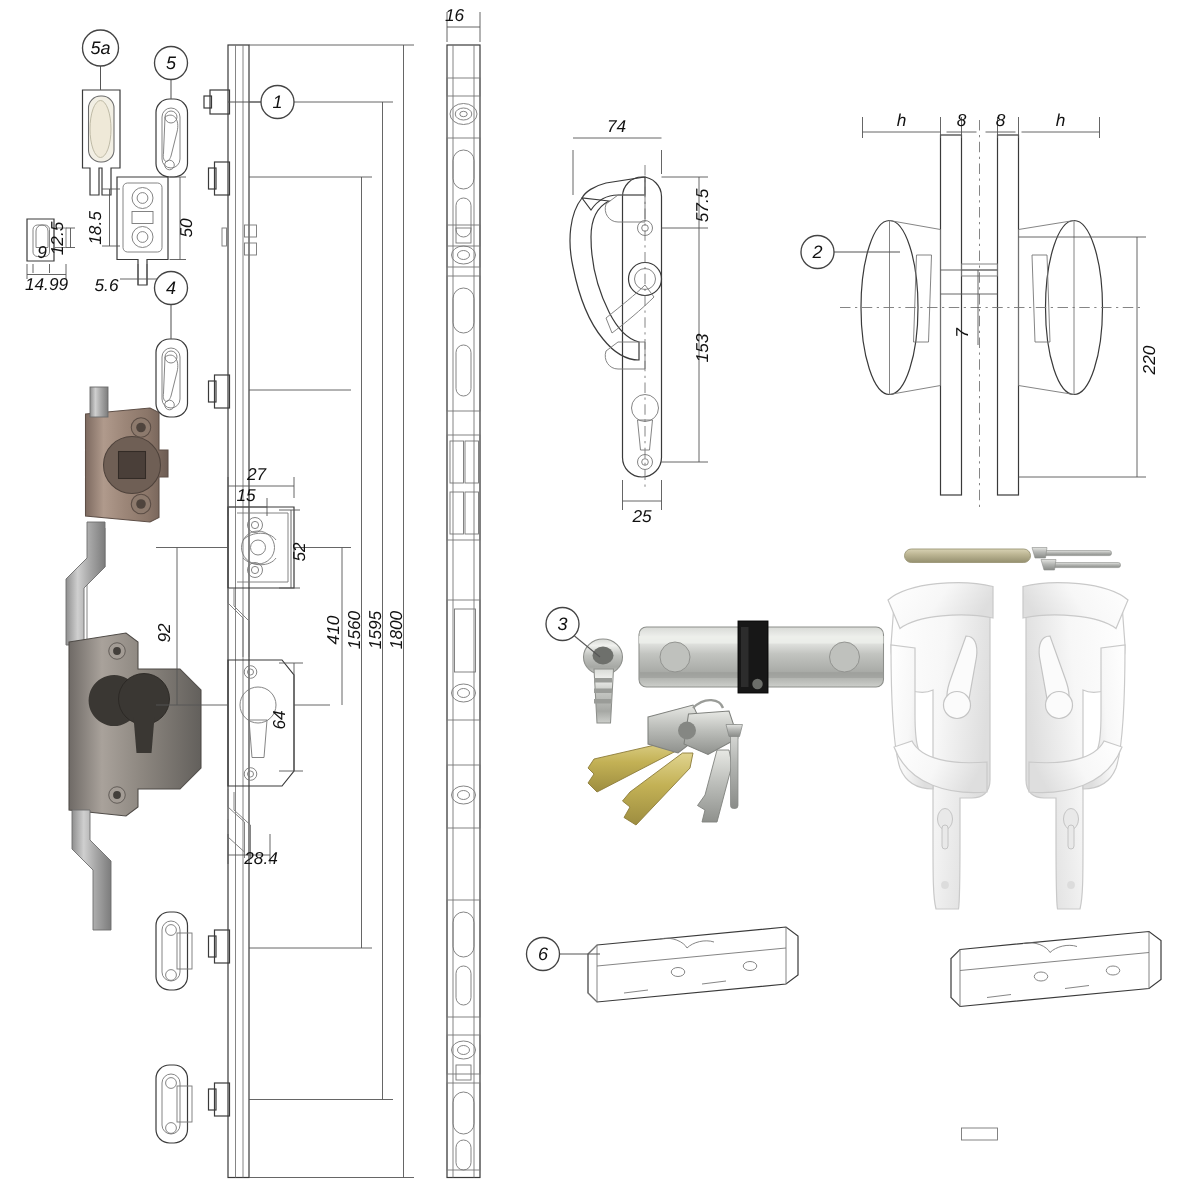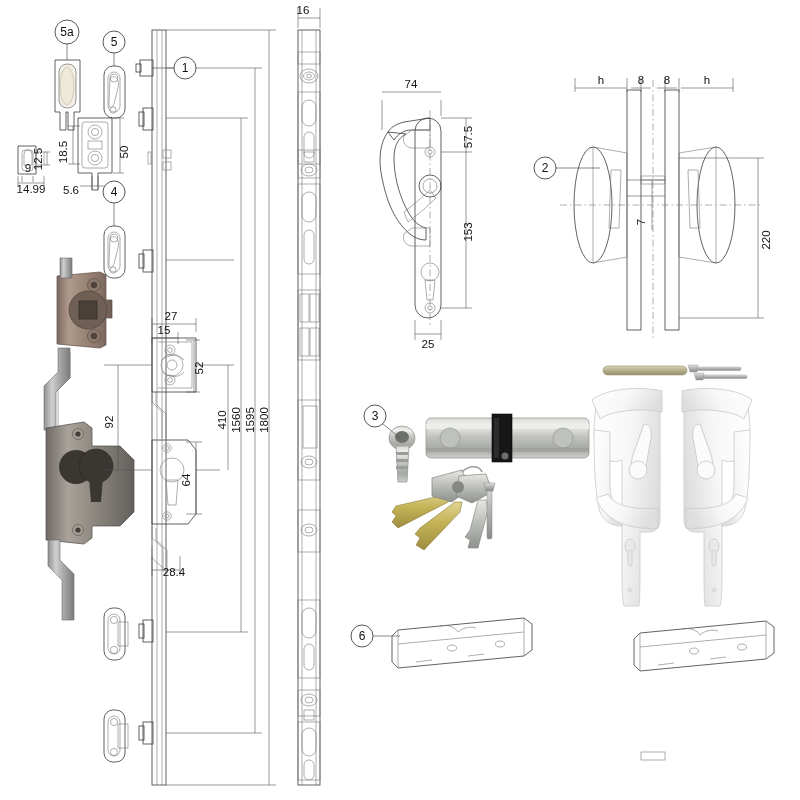--- a/index.html
+++ b/index.html
@@ -4,21 +4,21 @@
 <title>Technical Drawing</title>
 <style>
   html,body{margin:0;padding:0;background:#ffffff;}
   body{
     width:800px;height:800px;
     font-family:"Liberation Sans", sans-serif;
     color:#1a1a1a;
     position:relative;
     overflow:hidden;
   }
-  #sheet{position:absolute;left:0;top:0;width:800px;height:652px;}
+  #sheet{position:absolute;left:0;top:0;width:800px;height:652px;font-style:italic;}
   svg.layer{position:absolute;left:0;top:0;width:800px;height:800px;overflow:visible;}
   .ln{stroke:#3a3a3a;stroke-width:0.8;fill:none;}
   .ln-thin{stroke:#777;stroke-width:0.6;fill:none;}
   .ln-dim{stroke:#555;stroke-width:0.6;fill:none;}
   .ln-lead{stroke:#555;stroke-width:0.7;fill:none;}
   .ln-center{stroke:#777;stroke-width:0.6;fill:none;stroke-dasharray:7 3 1.5 3;}
   .dimtext{
     font-family:"Liberation Sans", sans-serif;
     font-size:11.5px;fill:#111;
   }

